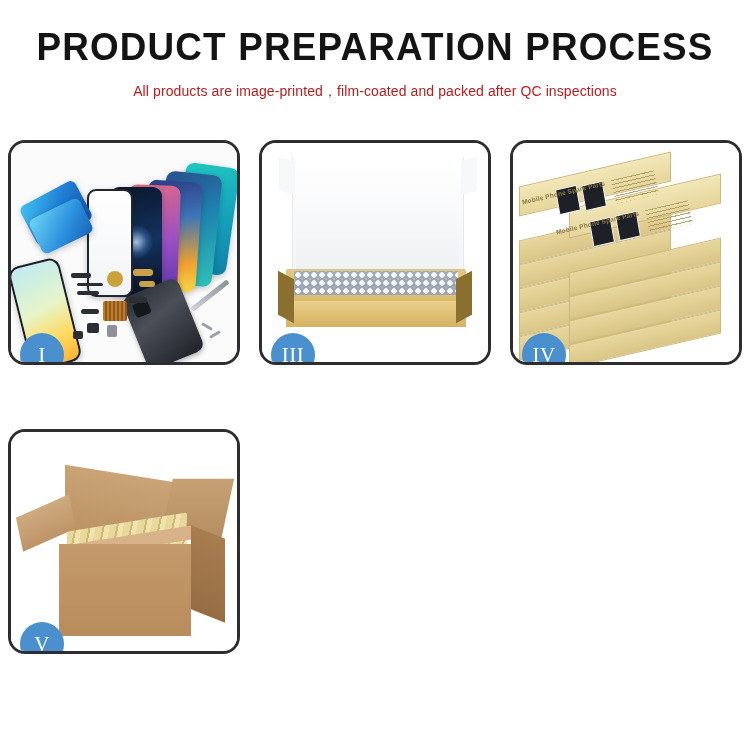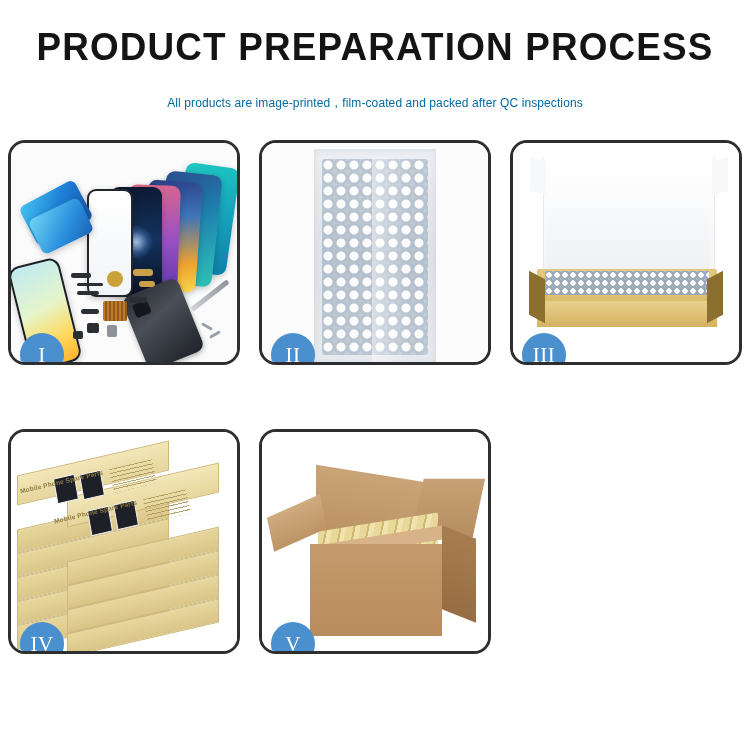--- a/index.html
+++ b/index.html
@@ -25,25 +25,25 @@
     font-family: "Liberation Sans", sans-serif;
     font-size: 38px;
     font-weight: bold;
     letter-spacing: 1.2px;
     color: #141414;
     line-height: 1;
     transform: scaleX(0.97);
     white-space: nowrap;
   }
   #page-subtitle {
-    margin-top: 29px;
+    margin-top: 17px;
     font-family: "Liberation Sans", sans-serif;
-    font-size: 12px;
+    font-size: 14px;
     font-weight: normal;
-    color: #0369a1;
+    color: #b91c1c;
     letter-spacing: 0.1px;
     white-space: nowrap;
   }
 
   
   #grid {
     position: absolute;
     top: 140px;
     left: 8px;
     width: 734px;
@@ -399,30 +399,20 @@
       <div class="part" style="left:118px;top:154px;width:18px;height:6px;"></div>
       <div class="part" style="left:76px;top:180px;width:12px;height:10px;border-radius:2px;"></div>
       <div class="part" style="left:96px;top:182px;width:10px;height:12px;background:#8d9298;"></div>
       <div class="part" style="left:62px;top:188px;width:10px;height:8px;"></div>
       <div class="part" style="left:190px;top:182px;width:12px;height:3px;background:#9aa0a8;transform:rotate(30deg);"></div>
       <div class="part" style="left:198px;top:190px;width:12px;height:3px;background:#9aa0a8;transform:rotate(-30deg);"></div>
     </div>
     <div class="badge">I</div>
   </div>
 
-  <div class="card">
-    <div class="card-scene">
-      <div class="p2-bg"></div>
-      <div class="bubble-sheet">
-        <div class="bubble-inner"></div>
-        <div class="bubble-gloss"></div>
-      </div>
-    </div>
-    <div class="badge">II</div>
-  </div>
 
   <div class="card">
     <div class="card-scene">
       <div class="p3-bg"></div>
       <div class="m3-lid"></div>
       <div class="m3-foam"></div>
       <div class="m3-tray"></div>
       <div class="m3-bubbles"></div>
       <div class="m3-tray-front"></div>
       <div class="m3-flapL"></div>

